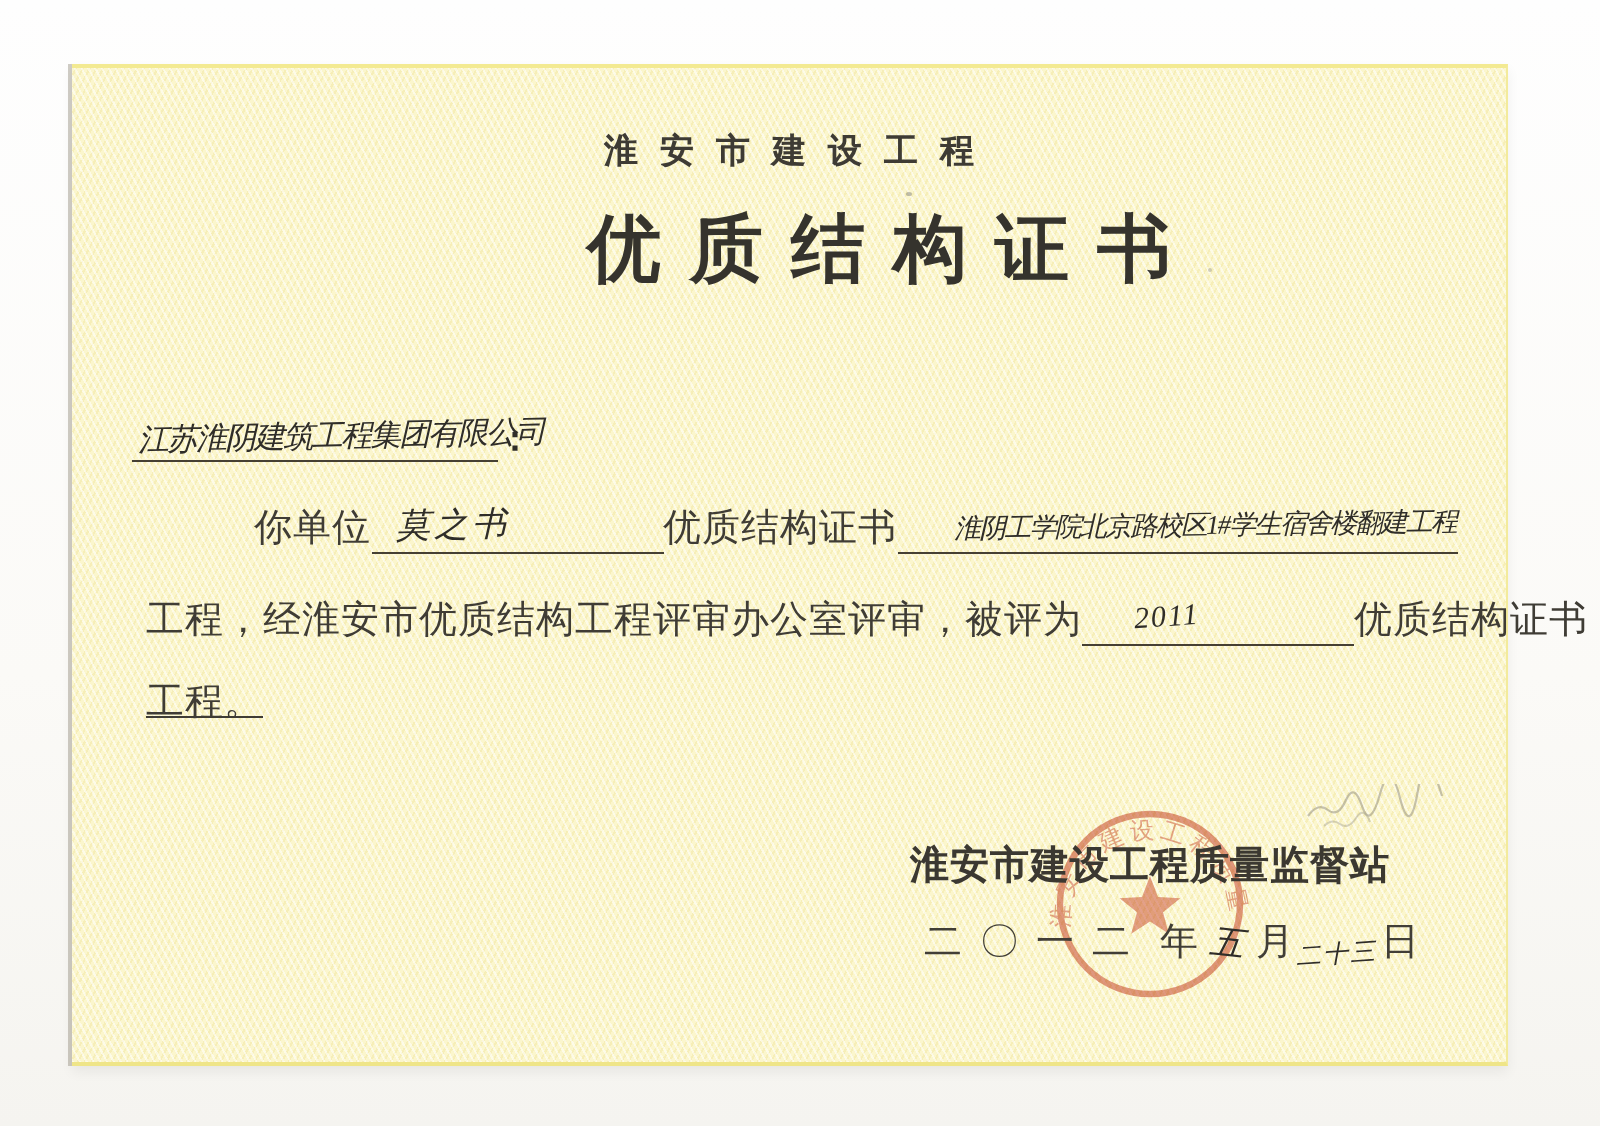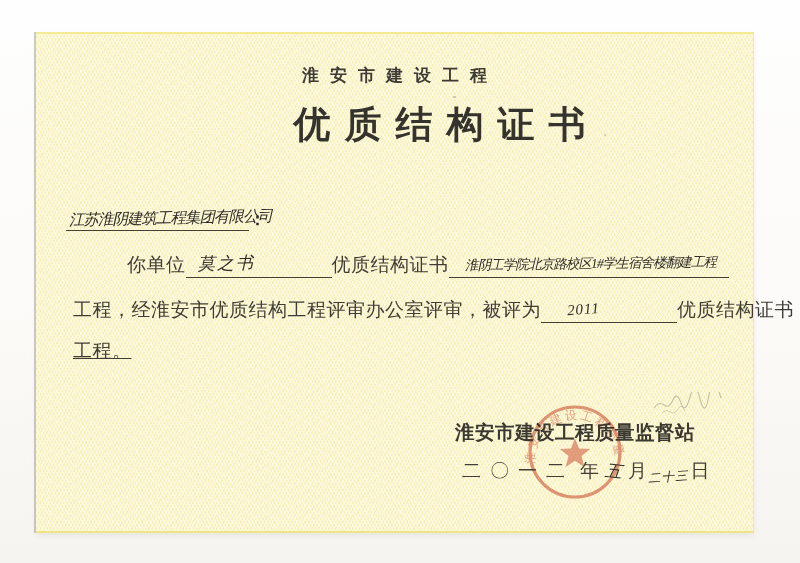--- a/index.html
+++ b/index.html
@@ -41,21 +41,21 @@
   .bodyline{position:absolute;white-space:nowrap;font-size:19px;color:#3f3c35;letter-spacing:.5px;}
   .line1{left:91px;top:216px;}
   .line2{left:37px;top:262px;}
   .line3{left:37px;top:304px;text-decoration:underline;}
   .blank{
     display:inline-block;border-bottom:1.6px solid #454033;vertical-align:bottom;
     padding-bottom:1px;line-height:24px;
   }
   .blank1{width:134px;text-align:left;padding-left:12px;}
   .blank1 .hw{font-size:17px;letter-spacing:2px;}
-  .blank2{width:276px;text-align:center;padding-left:4px;}
+  .blank2{width:276px;text-align:right;padding-left:4px;}
   .blank2 .hw{font-size:13.5px;letter-spacing:-.9px;transform:rotate(-.8deg);}
   .blank3{width:110px;text-align:left;padding-left:26px;}
   .blank3 .hw{font-size:15px;letter-spacing:1px;transform:rotate(-4deg);}
   .sig-org{
     position:absolute;left:419px;top:385px;font-size:19.5px;font-weight:bold;
     color:#3b3831;letter-spacing:.5px;white-space:nowrap;
   }
   .date-line{
     position:absolute;left:426px;top:424px;white-space:nowrap;
     font-size:19px;color:#413e37;

